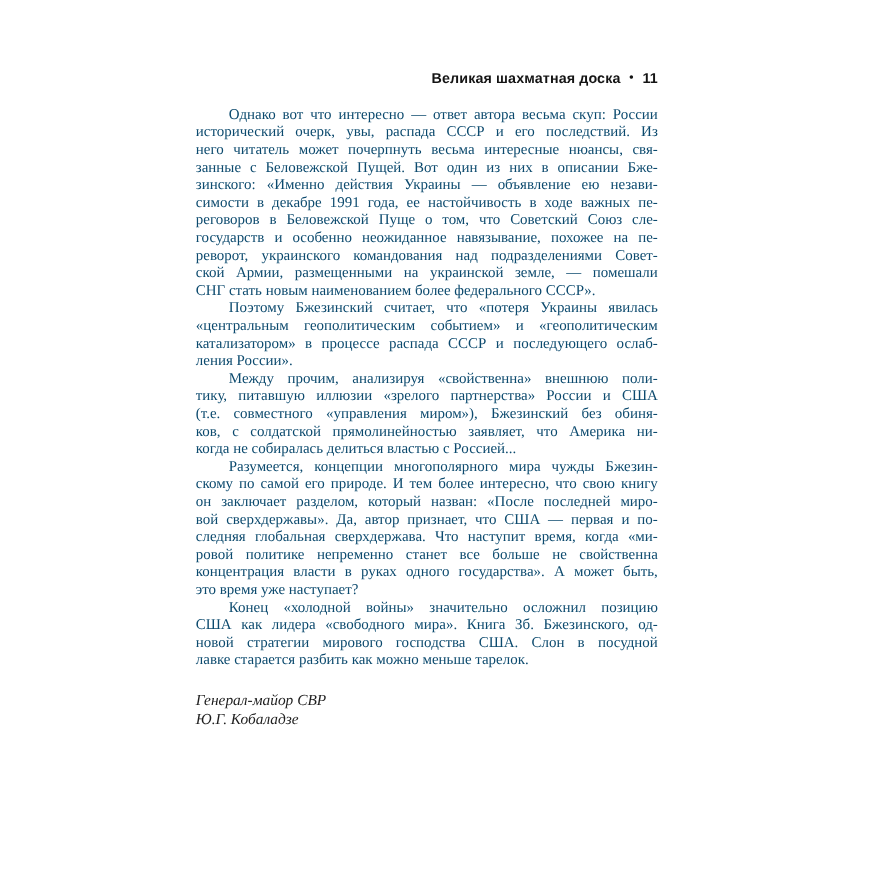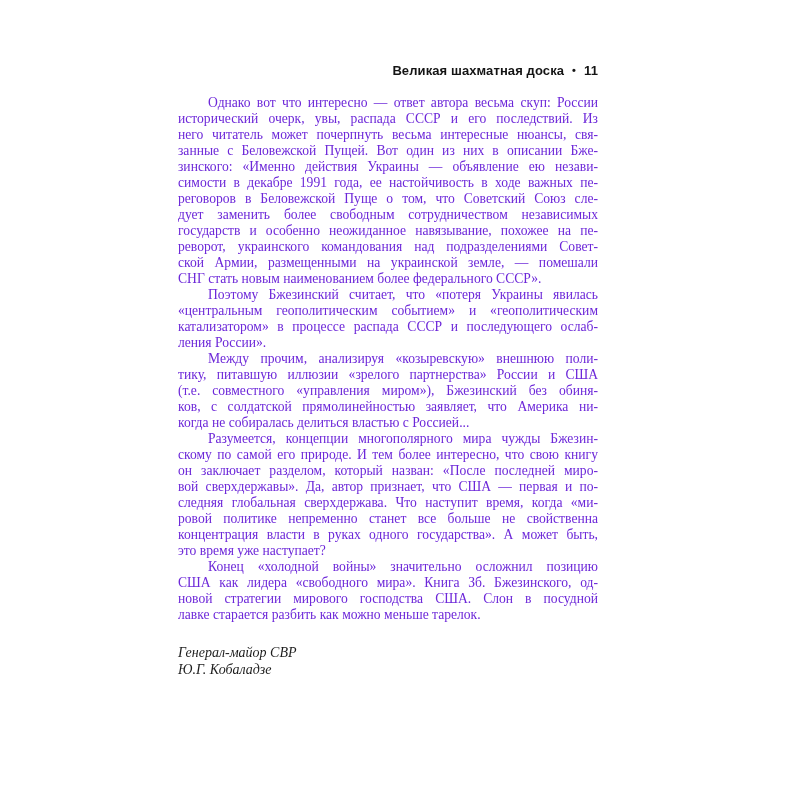--- a/index.html
+++ b/index.html
@@ -78,43 +78,42 @@
 
 <div class="page">
   <div class="content">
 
     <div class="running-header" style="color: rgb(20, 20, 20);">
       <span>Великая шахматная доска</span>
       <span class="sep">•</span>
       <span>11</span>
     </div>
 
-    <div class="text-block" id="paragraphs" style="color: #6d28d9;">
+    <div class="text-block" id="paragraphs" style="color: #0c4a6e;">
         <div class="paragraph">
           <div class="line para-first">Однако вот что интересно — ответ автора весьма скуп: России</div>
           <div class="line">исторический очерк, увы, распада СССР и его последствий. Из</div>
           <div class="line">него читатель может почерпнуть весьма интересные нюансы, свя-</div>
           <div class="line">занные с Беловежской Пущей. Вот один из них в описании Бже-</div>
           <div class="line">зинского: «Именно действия Украины — объявление ею незави-</div>
           <div class="line">симости в декабре 1991 года, ее настойчивость в ходе важных пе-</div>
           <div class="line">реговоров в Беловежской Пуще о том, что Советский Союз сле-</div>
-          <div class="line">дует заменить более свободным сотрудничеством независимых</div>
           <div class="line">государств и особенно неожиданное навязывание, похожее на пе-</div>
           <div class="line">реворот, украинского командования над подразделениями Совет-</div>
           <div class="line">ской Армии, размещенными на украинской земле, — помешали</div>
           <div class="line para-last">СНГ стать новым наименованием более федерального СССР».</div>
         </div>
         <div class="paragraph">
           <div class="line para-first">Поэтому Бжезинский считает, что «потеря Украины явилась</div>
           <div class="line">«центральным геополитическим событием» и «геополитическим</div>
           <div class="line">катализатором» в процессе распада СССР и последующего ослаб-</div>
           <div class="line para-last">ления России».</div>
         </div>
         <div class="paragraph">
-          <div class="line para-first">Между прочим, анализируя «козыревскую» внешнюю поли-</div>
+          <div class="line para-first">Между прочим, анализируя «свойственна» внешнюю поли-</div>
           <div class="line">тику, питавшую иллюзии «зрелого партнерства» России и США</div>
           <div class="line">(т.е. совместного «управления миром»), Бжезинский без обиня-</div>
           <div class="line">ков, с солдатской прямолинейностью заявляет, что Америка ни-</div>
           <div class="line para-last">когда не собиралась делиться властью с Россией...</div>
         </div>
         <div class="paragraph">
           <div class="line para-first">Разумеется, концепции многополярного мира чужды Бжезин-</div>
           <div class="line">скому по самой его природе. И тем более интересно, что свою книгу</div>
           <div class="line">он заключает разделом, который назван: «После последней миро-</div>
           <div class="line">вой сверхдержавы». Да, автор признает, что США — первая и по-</div>

